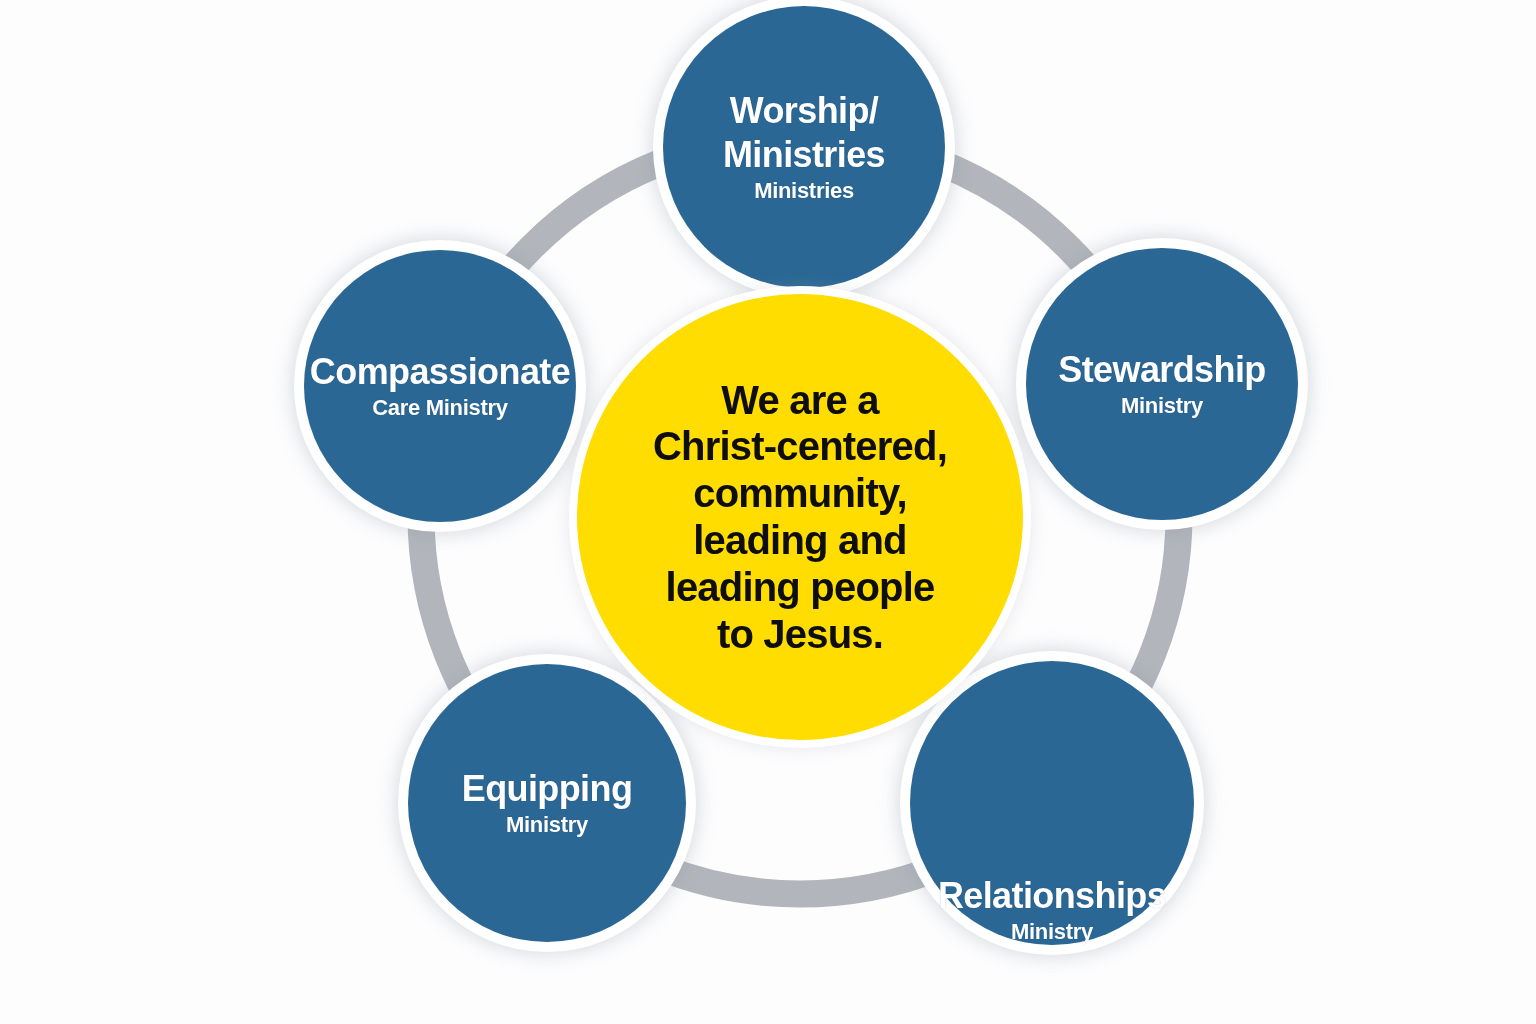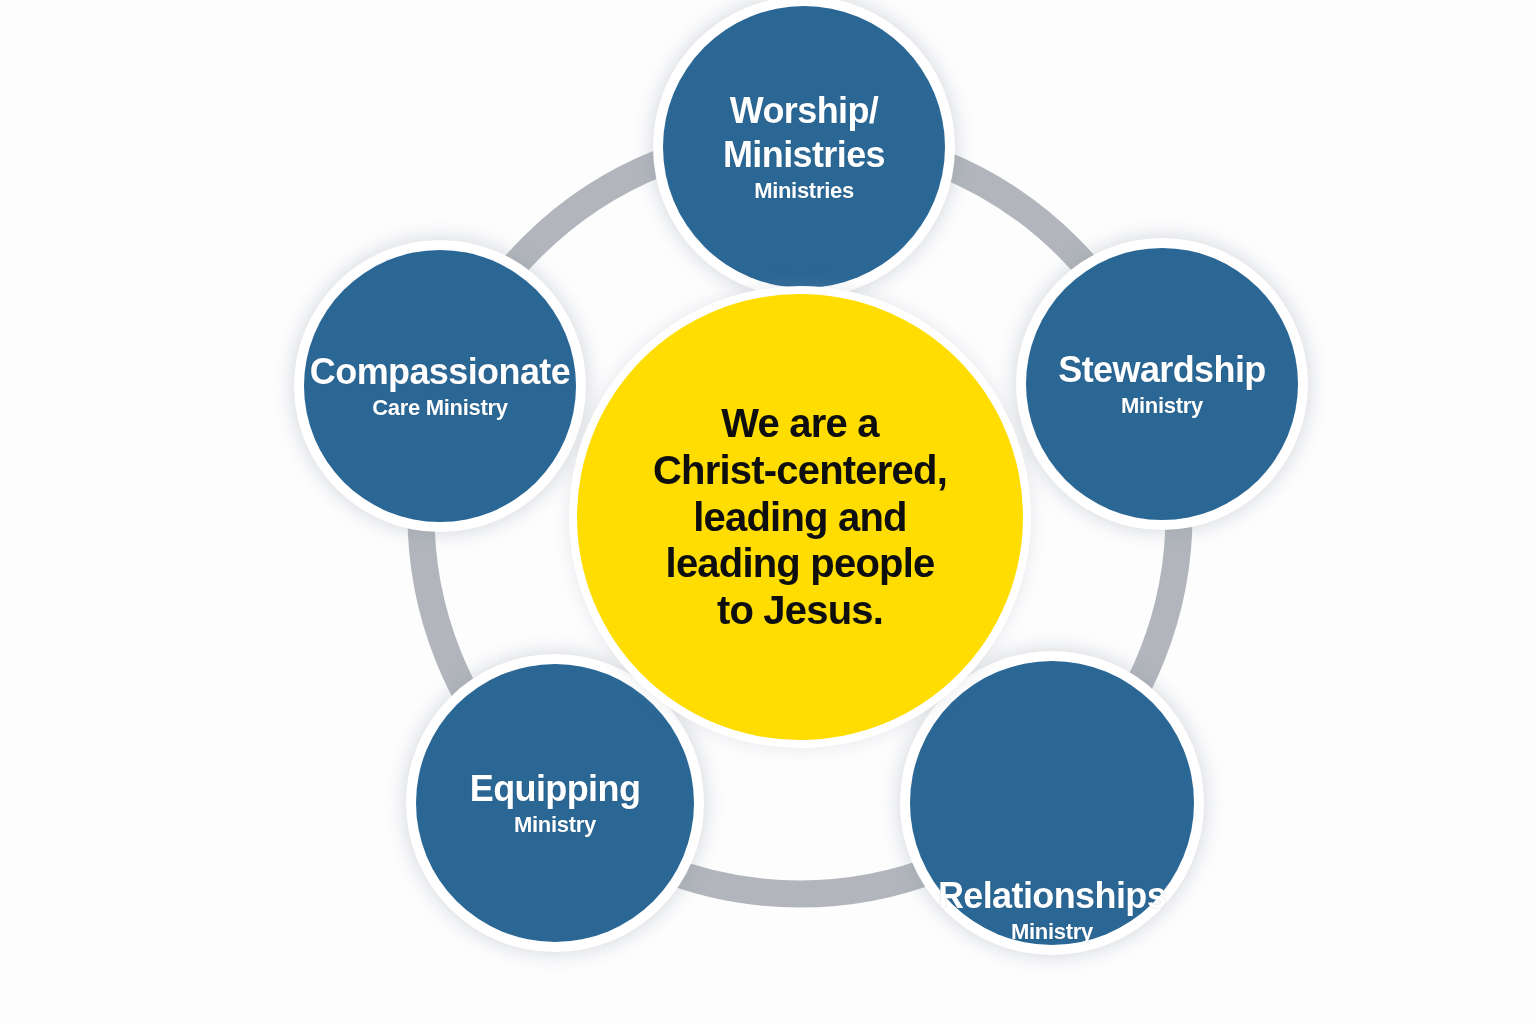--- a/index.html
+++ b/index.html
@@ -59,21 +59,21 @@
     color:var(--hub-text);
     font-weight:700;
     font-size:40px;
     line-height:1.17;
     letter-spacing:-0.8px;
   }
   
   .node-top          {left:631px;top:6px;   width:282px;height:282px;}
   .node-right        {left:994px;top:248px; width:272px;height:272px;}
   .node-bottom-right {left:878px;top:661px; width:284px;height:284px;justify-content:flex-end;}
-  .node-bottom-left  {left:384px;top:664px; width:278px;height:278px;justify-content:center;}
+  .node-bottom-left  {left:376px;top:664px; width:278px;height:278px;justify-content:center;}
   .node-left         {left:272px;top:250px; width:272px;height:272px;}
 </style>
 </head>
 <body>
 
 <div class="canvas">
 
   <svg class="ring" width="1536" height="1024" viewBox="0 0 1536 1024" aria-hidden="true">
     <circle cx="768" cy="515" r="379" fill="none" style="stroke:var(--ring-color);stroke-width:27"></circle>
   </svg>
@@ -101,19 +101,20 @@
 
   <div class="node node-left">
     <div class="bold">Compassionate</div>
     <div class="reg">Care Ministry</div>
   </div>
 
   <div class="hub">
     <div class="hub-text">
       <div>We are a</div>
       <div>Christ-centered,</div>
+      <div>community,</div>
       <div>leading and</div>
       <div>leading people</div>
       <div>to Jesus.</div>
     </div>
   </div>
 
 </div>
 
 </body></html>

